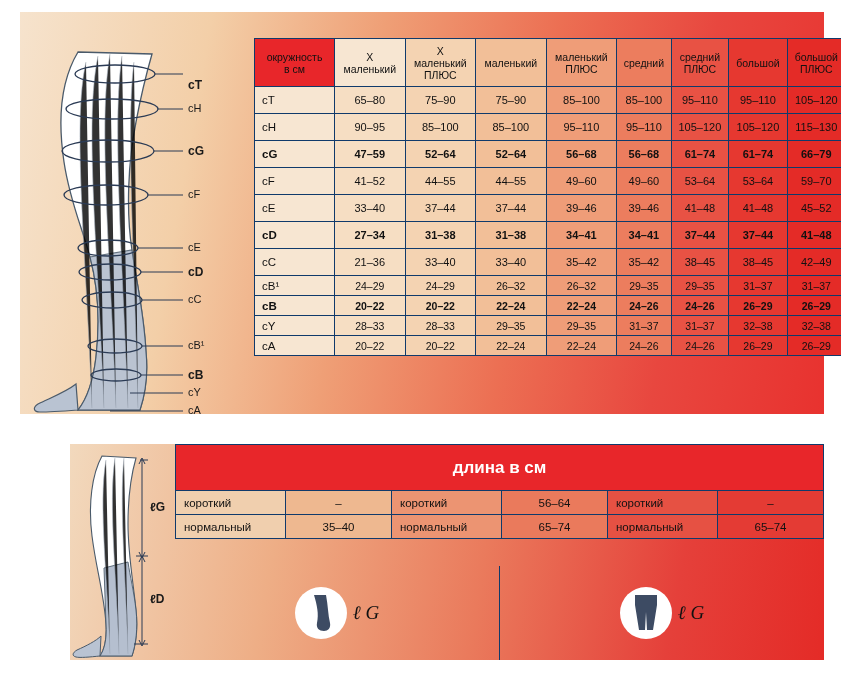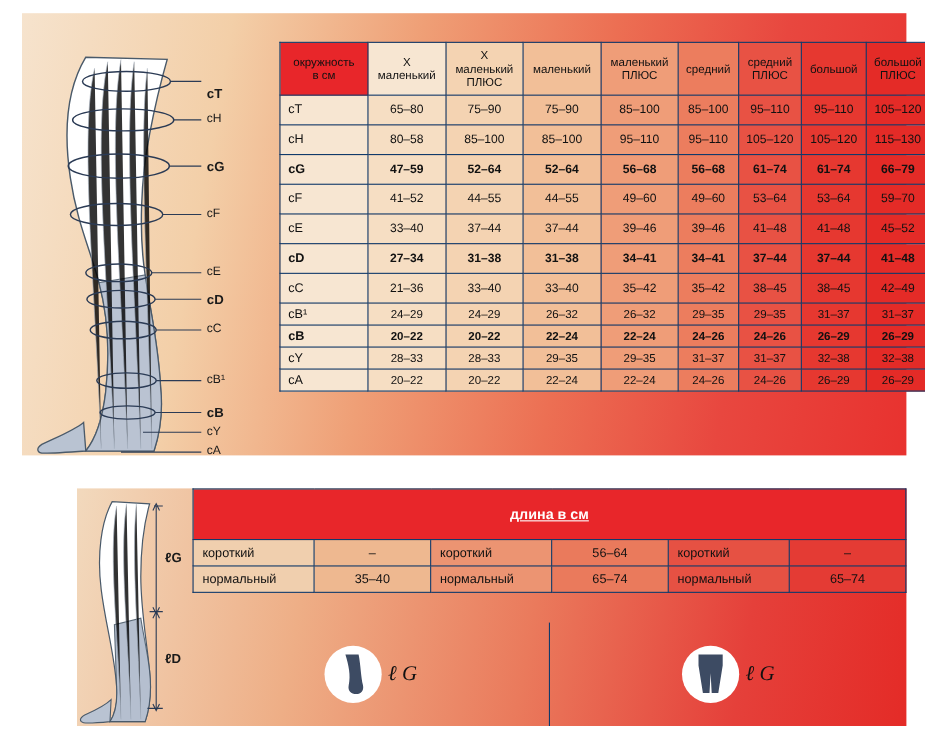--- a/index.html
+++ b/index.html
@@ -43,21 +43,21 @@
   .hdr6{background:#e63830}
   .hdr7{background:#e42b27}
   .hdrred{background:#e8262a;color:#fff;font-weight:bold;}
 
   
   .panel-bot{position:absolute;left:70px;top:444px;width:754px;height:216px;
       background:linear-gradient(100deg,#f2d9bd 0%,#eeae86 28%,#ea7a5c 55%,#e5403a 80%,#e42b27 100%);}
   .botfig{position:absolute;left:0;top:0;width:105px;height:216px;}
   .t2{position:absolute;left:105px;top:0;width:649px;}
   .t2 td{border:1px solid #103a6b;font-size:11.5px;color:#111;height:24px;padding:0 8px;box-sizing:border-box;}
-  .t2 .title{background:#e8262a;color:#fff;text-align:center;font-weight:bold;height:46px;font-size:13px;border:1px solid #103a6b;text-decoration:underline;}
+  .t2 .title{background:#e8262a;color:#fff;text-align:center;font-weight:bold;height:46px;font-size:17px;border:1px solid #103a6b;}
   .t2 .lab{text-align:left;}
   .t2 .val{text-align:center;}
   .d0{background:#f0cfae}.d1{background:#eeb890}.d2{background:#ec9472}.d3{background:#ea7a5c}
   .d4{background:#e65143}.d5{background:#e43b34}
   .badges{position:absolute;left:105px;top:122px;width:649px;height:94px;display:flex;}
   .badge-cell{flex:1;display:flex;align-items:center;justify-content:center;border-right:1px solid #103a6b;box-sizing:border-box;}
   .badge-cell:last-child{border-right:none;}
   .circle{width:52px;height:52px;border-radius:50%;background:#fff;display:flex;align-items:center;justify-content:center;}
   .bcode{font-size:19px;color:#111;margin-left:6px;font-style:italic;font-family:"Liberation Serif",serif;}
 </style>
@@ -141,21 +141,21 @@
           <td class="c2">75–90</td>
           <td class="c3">75–90</td>
           <td class="c4">85–100</td>
           <td class="c5">85–100</td>
           <td class="c6">95–110</td>
           <td class="c7">95–110</td>
           <td class="c8">105–120</td>
         </tr>
         <tr class="">
           <td class="rowlab c0">cH</td>
-          <td class="c1">80–58</td>
+          <td class="c1">90–95</td>
           <td class="c2">85–100</td>
           <td class="c3">85–100</td>
           <td class="c4">95–110</td>
           <td class="c5">95–110</td>
           <td class="c6">105–120</td>
           <td class="c7">105–120</td>
           <td class="c8">115–130</td>
         </tr>
         <tr class="bold ">
           <td class="rowlab c0">cG</td>

